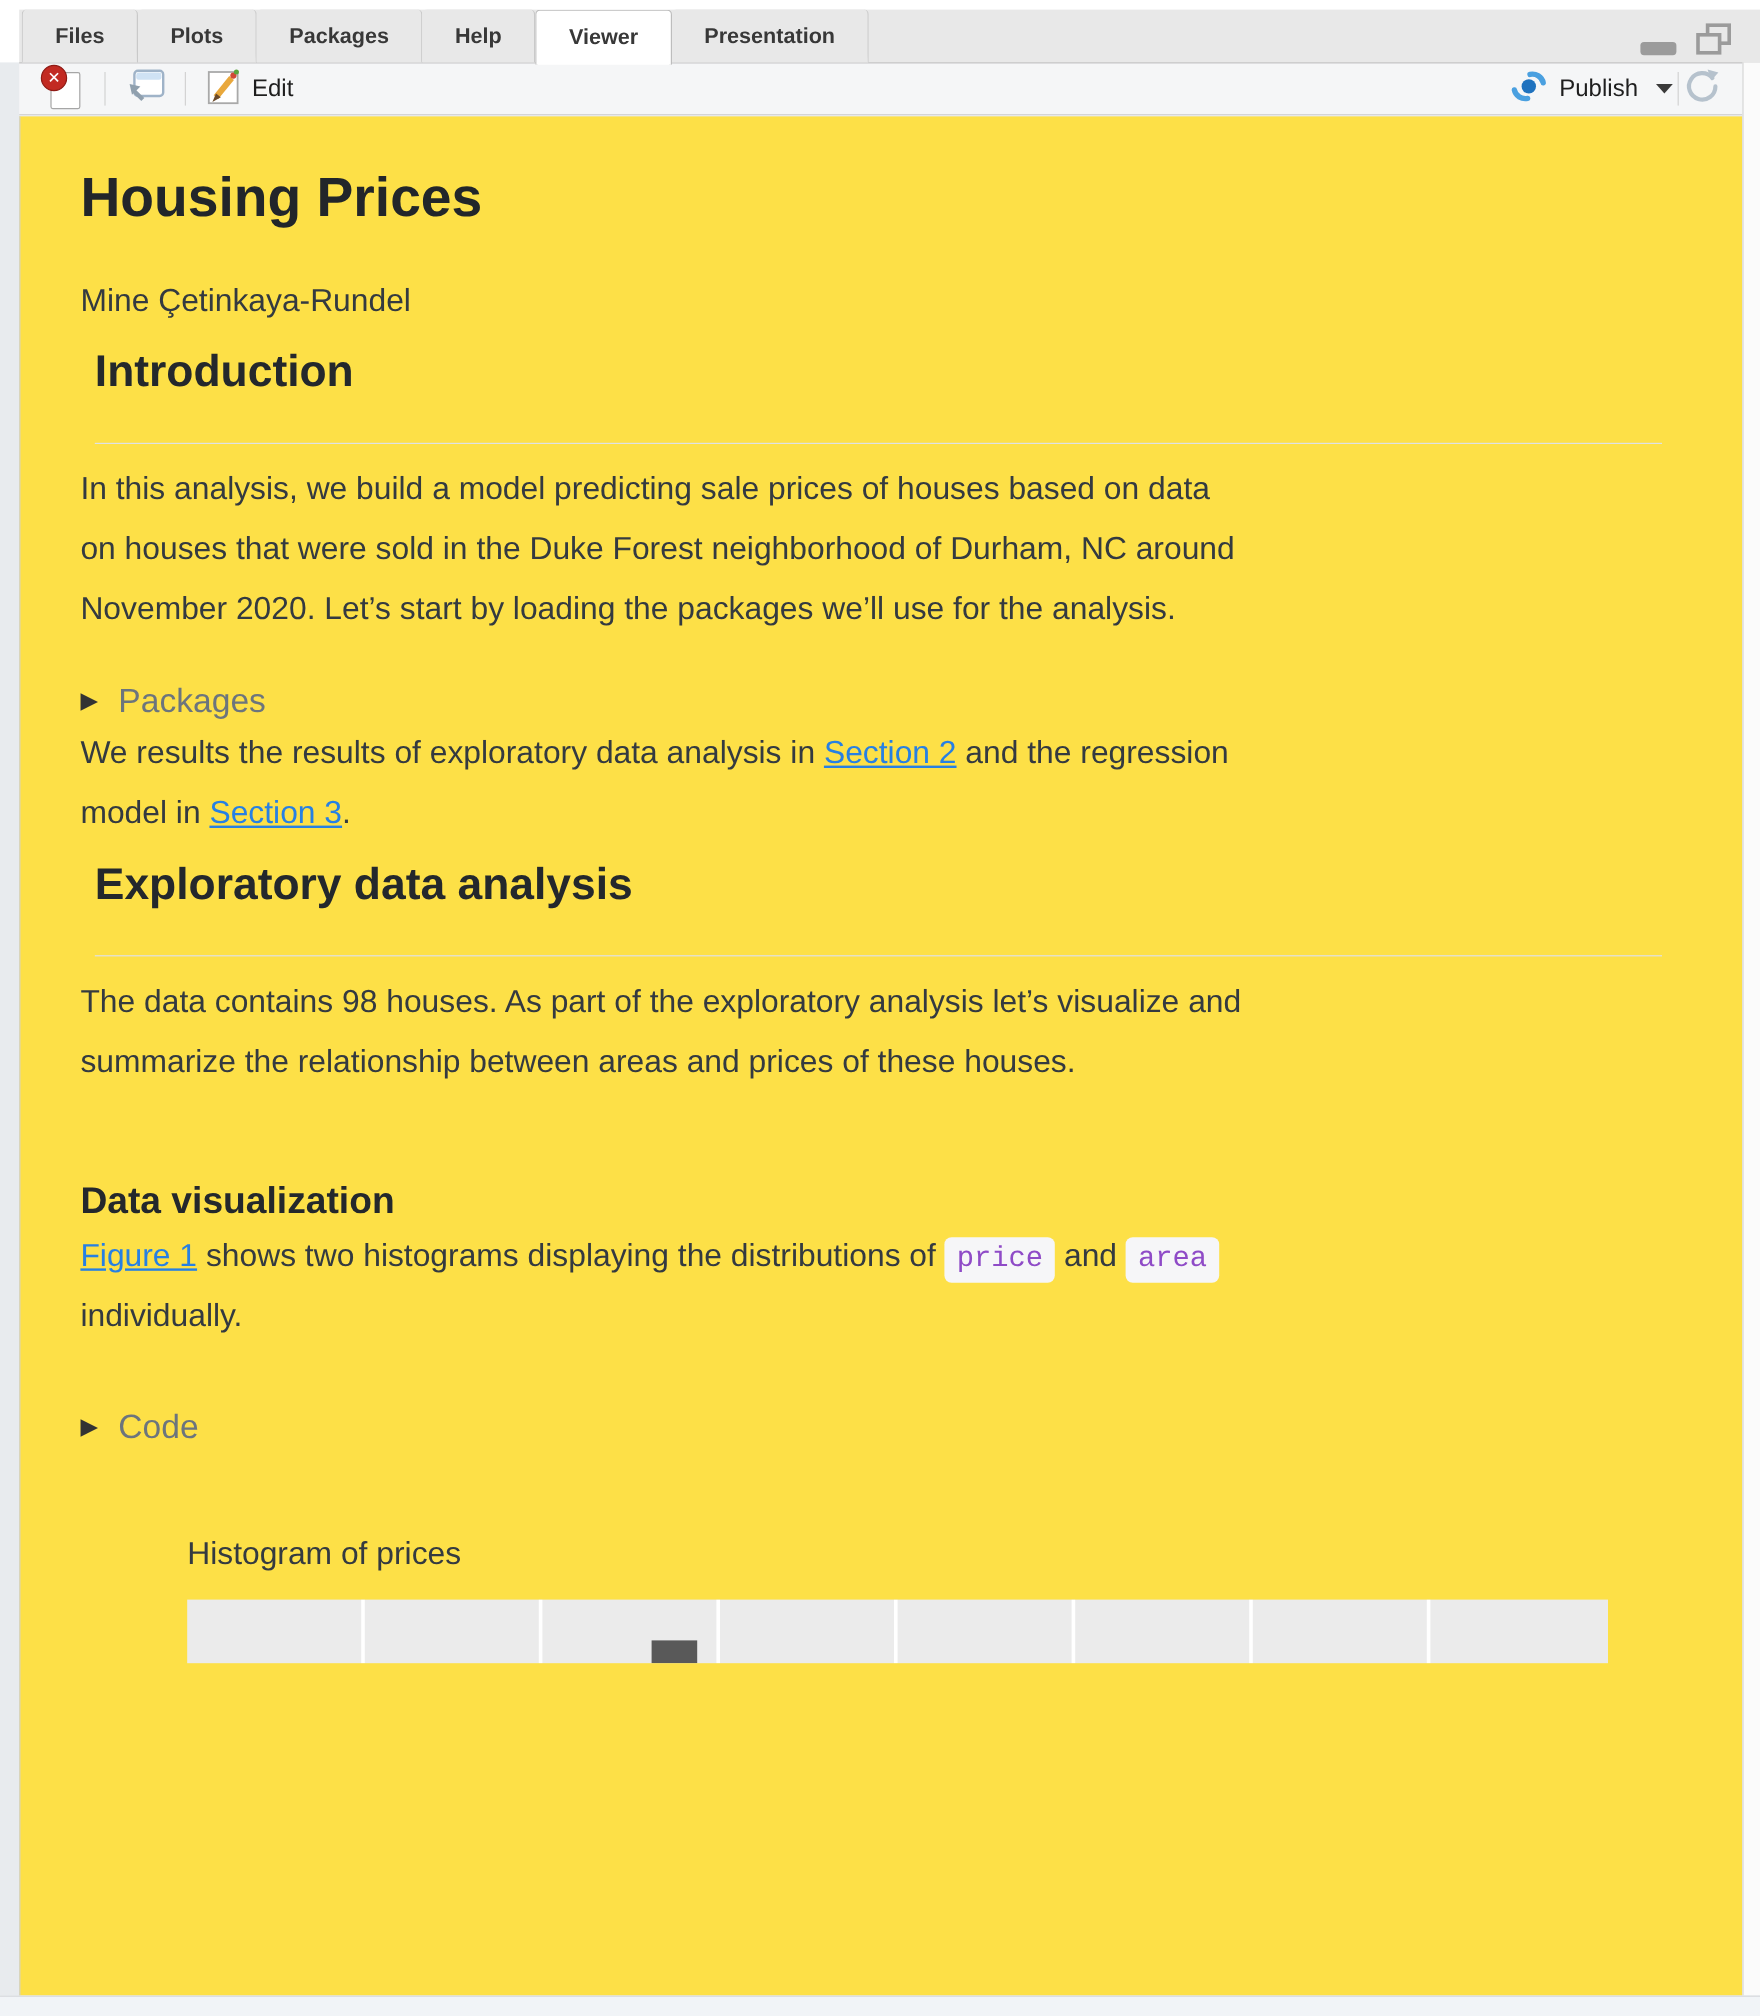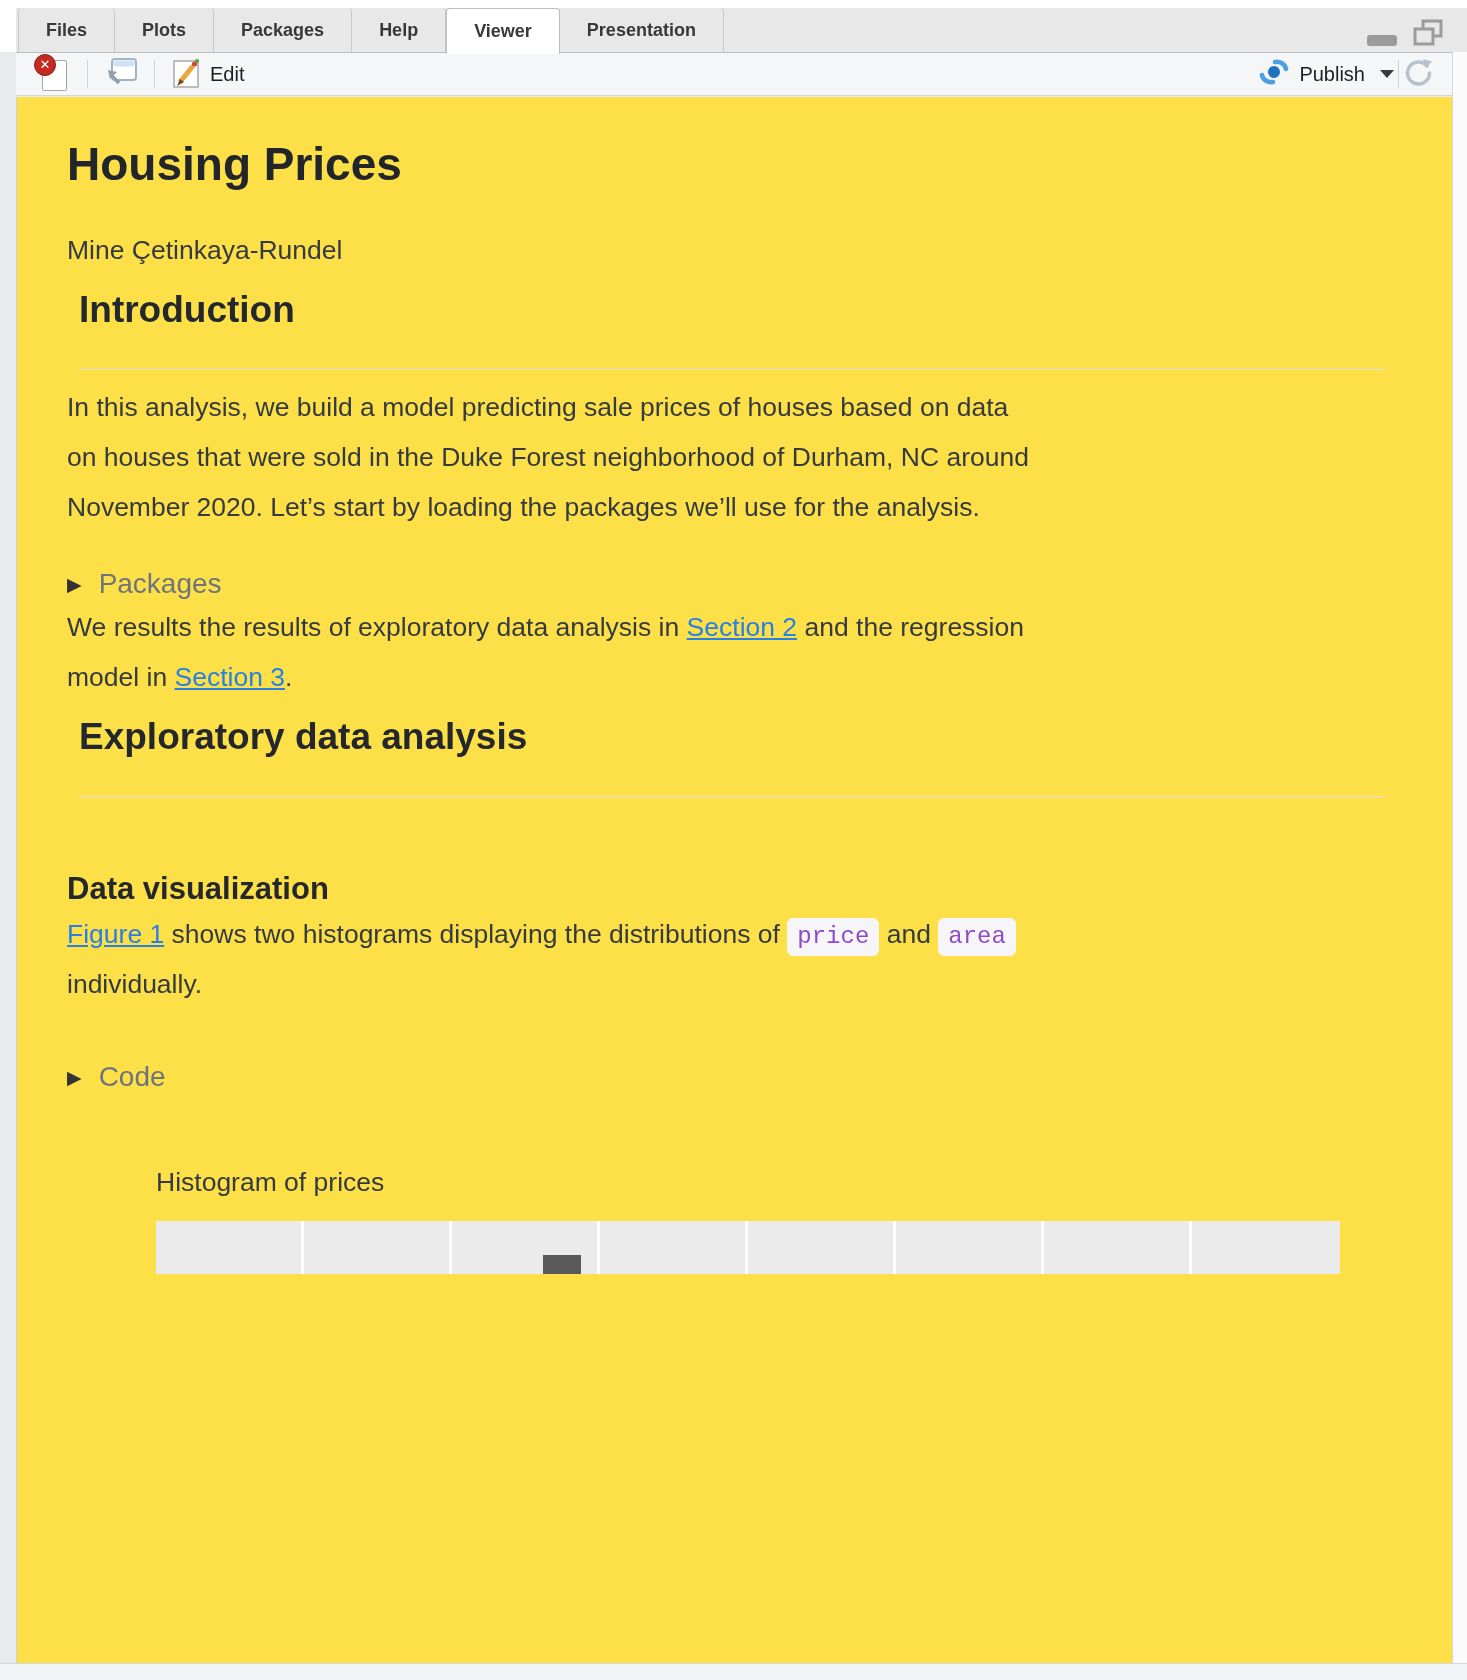--- a/index.html
+++ b/index.html
@@ -182,20 +182,22 @@
 
       <div class="collapsible c-packages">
         <span class="tri">▶</span>
         <span class="c-label">Packages</span>
       </div>
 
       <p class="p-results"><span>We results the results of exploratory data analysis in </span><a class="link" href="#">Section 2</a><span> and the regression
 model in </span><a class="link" href="#">Section 3</a><span>.</span></p>
 
       <h2 class="h2-eda">Exploratory data analysis</h2>
+      <p class="p-eda">The data contains 98 houses. As part of the exploratory analysis let’s visualize and
+summarize the relationship between areas and prices of these houses.</p>
 
       <h3>Data visualization</h3>
       <p class="p-figure"><a class="link" href="#">Figure 1</a><span> shows two histograms displaying the distributions of </span><code class="inline-code">price</code><span> and </span><code class="inline-code">area</code><span>
 individually.</span></p>
 
       <div class="collapsible c-code">
         <span class="tri">▶</span>
         <span class="c-label">Code</span>
       </div>
 

